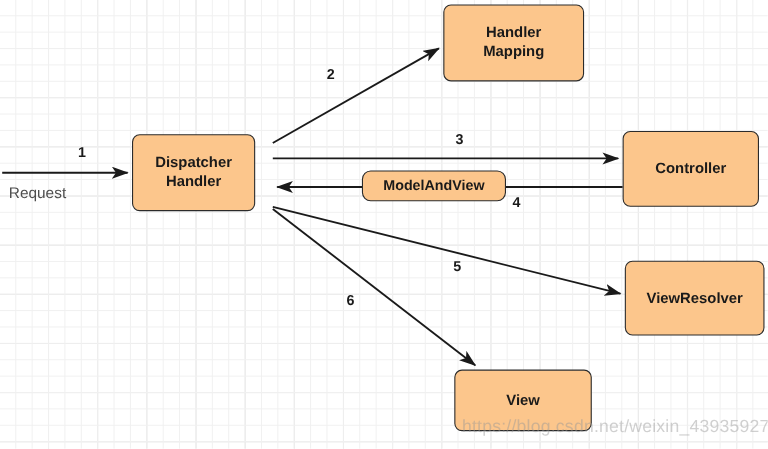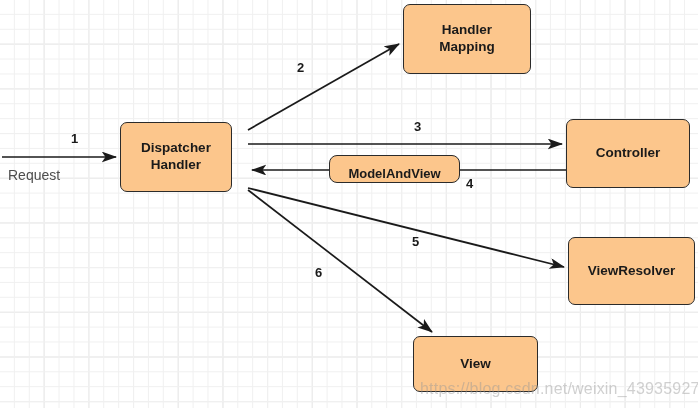--- a/index.html
+++ b/index.html
@@ -127,21 +127,21 @@
   </div>
 
   <div class="node" style="left:568px; top:237px; width:127px; height:68px;">
     <span>ViewResolver</span>
   </div>
 
   <div class="node" style="left:413px; top:336px; width:125px; height:56px;">
     <span>View</span>
   </div>
 
-  <div class="node small" style="left:329px; top:155px; width:131px; height:28px;align-items:flex-end;">
+  <div class="node small" style="left:329px; top:155px; width:131px; height:28px;">
     <span>ModelAndView</span>
   </div>
 
   <div class="edge-label" style="left:71px; top:131px;">1</div>
   <div class="edge-label" style="left:297px; top:60px;">2</div>
   <div class="edge-label" style="left:414px; top:119px;">3</div>
   <div class="edge-label" style="left:466px; top:176px;">4</div>
   <div class="edge-label" style="left:412px; top:234px;">5</div>
   <div class="edge-label" style="left:315px; top:265px;">6</div>
 

